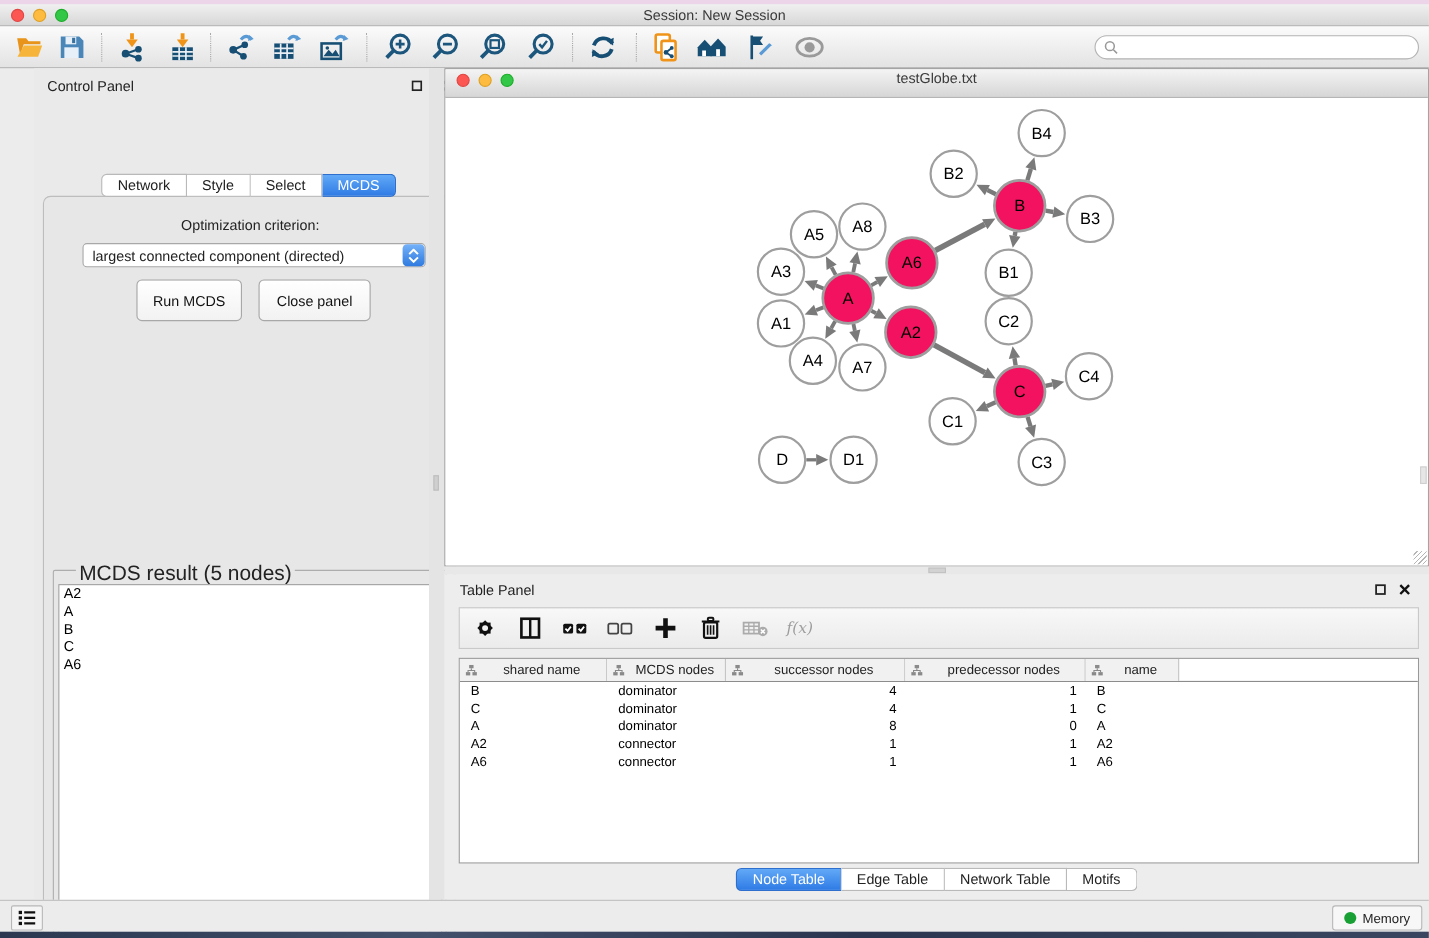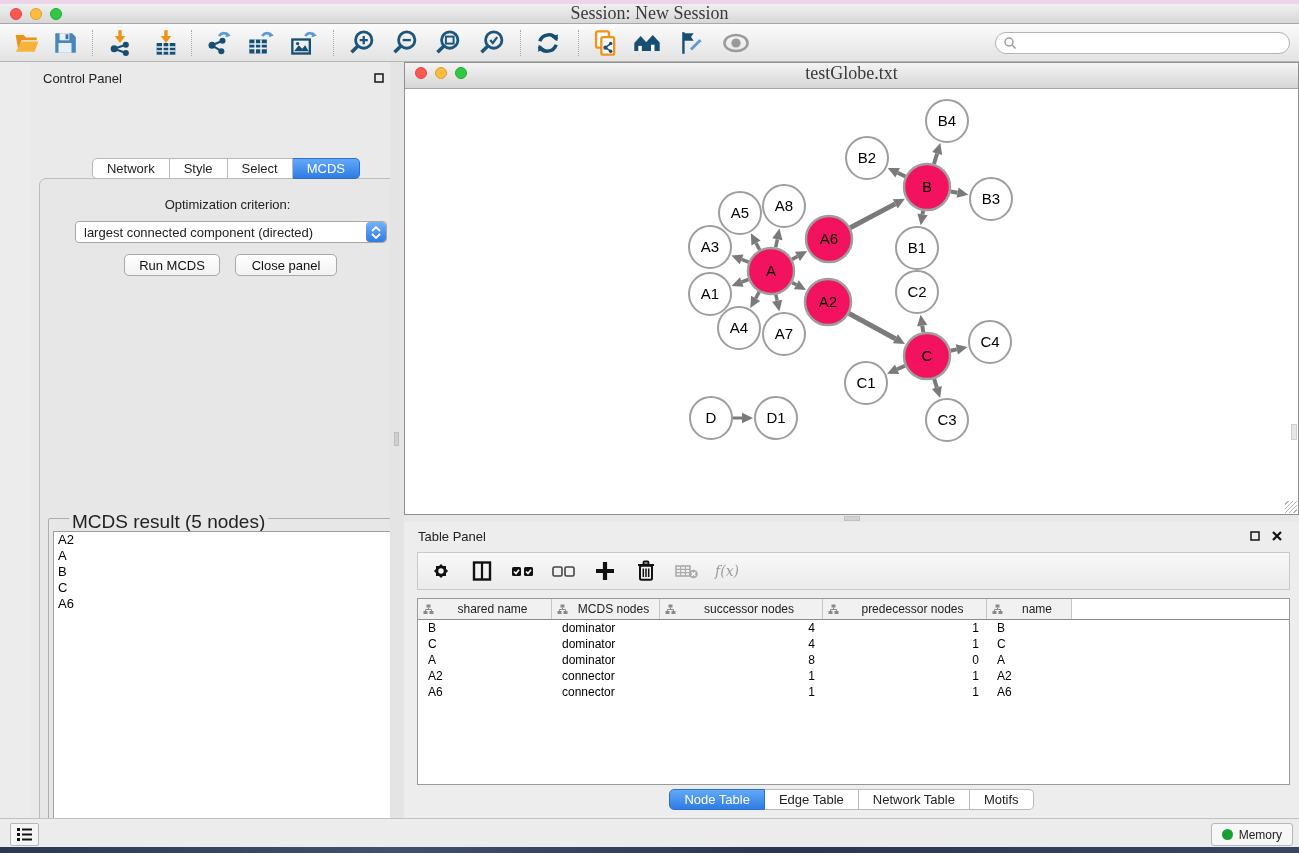--- a/index.html
+++ b/index.html
@@ -5,21 +5,21 @@
   * { margin:0; padding:0; box-sizing:border-box; }
   html,body { width:1299px; height:853px; overflow:hidden; }
   body { font-family:"Liberation Sans", sans-serif; background:#ececec; position:relative; color:#222; }
   .abs { position:absolute; }
 
   
   .top-strip { left:0; top:0; width:1299px; height:4px; background:#ecd4e9; }
   .titlebar { left:0; top:4px; width:1299px; height:20px;
     background:linear-gradient(#f0f0f0,#d7d7d7); border-bottom:1px solid #a8a8a8;
     display:flex; align-items:center; }
-  .title-text { width:100%; text-align:center; font-size:18px; color:#3a3a3a;font-family:Liberation Serif, serif; }
+  .title-text { width:100%; text-align:center; font-size:13px; color:#3a3a3a; }
   .lights { position:absolute; left:10px; top:0; height:20px; display:flex; align-items:center; gap:8px; }
   .light { width:12px; height:12px; border-radius:50%; }
   .light.red { background:#fc5753; border:1px solid #df4744; }
   .light.yellow { background:#fdbc40; border:1px solid #dea123; }
   .light.green { background:#33c748; border:1px solid #1dad2b; }
 
   
   .toolbar { left:0; top:24px; width:1299px; height:38px;
     background:linear-gradient(#fbfbfb,#e3e3e3); border-bottom:1px solid #b5b5b5; }
   .tbtn { position:absolute; top:3px; width:38px; height:32px; display:flex; align-items:center; justify-content:center; }
@@ -44,21 +44,21 @@
   .tab.selected { background:linear-gradient(#62a9f7,#2e7be5); border-color:#2e6fce; color:#fff; }
   .cp-content { position:absolute; left:8px; top:116px; width:375px; height:694px;
     border:1px solid #bdbdbd; border-radius:7px; background:#e7e7e7; }
   .opt-label { position:absolute; left:0; top:18px; width:375px; text-align:center; font-size:13px; }
   .dropdown { position:absolute; left:35px; top:42px; width:312px; height:22px; background:#fff;
     border:1px solid #a8a8a8; border-radius:4px; display:flex; align-items:center; }
   .dropdown .val { flex:1; font-size:13px; padding-left:8px; white-space:nowrap; overflow:hidden; }
   .dd-stepper { width:20px; height:20px; margin:0; border-radius:4px;
     background:linear-gradient(#74b1f8,#2f7be0); display:flex; flex-direction:column;
     align-items:center; justify-content:center; gap:1px; }
-  .btn { position:absolute; height:22px; background:linear-gradient(#ffffff,#f2f2f2);
+  .btn { position:absolute; height:38px; background:linear-gradient(#ffffff,#f2f2f2);
     border:1px solid #a8a8a8; border-radius:5px; font-size:13px; display:flex;
     align-items:center; justify-content:center; color:#111; }
   .fieldset { position:absolute; left:8px; top:339px; width:358px; height:341px;
     border:1px solid #adadad; border-radius:2px; }
   .fieldset .legend { position:absolute; left:20px; top:-8px; background:#e7e7e7; padding:0 3px; font-size:19px; }
   .listbox { position:absolute; left:4px; top:12px; width:349px; height:324px; background:#fff;
     border:1px solid #9e9e9e; overflow:hidden; }
   .listbox .item { font-size:13px; line-height:16px; padding-left:4px; color:#000; }
   .vscroll { position:absolute; right:0; top:0; width:11px; height:100%; background:#fafafa; border-left:1px solid #e0e0e0; }
 

